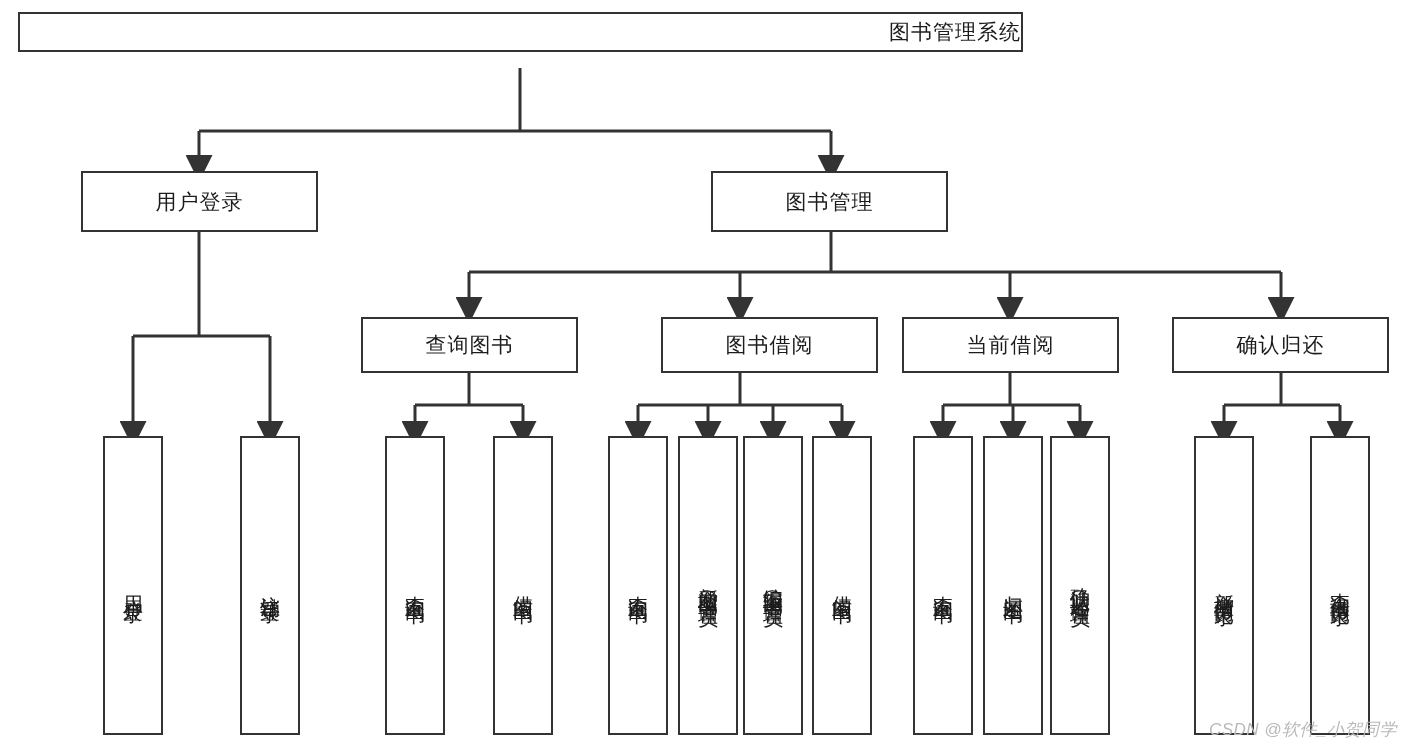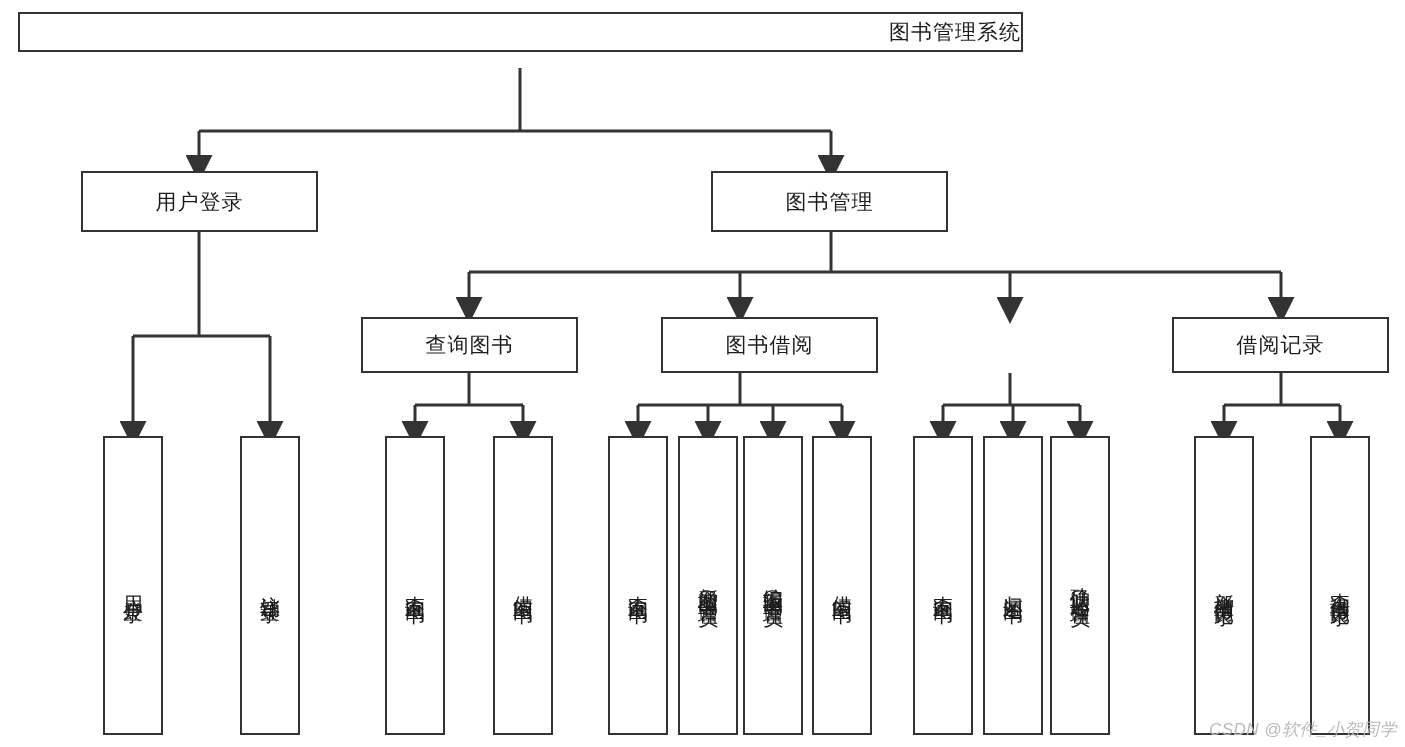--- a/index.html
+++ b/index.html
@@ -130,22 +130,25 @@
   <div class="node horiz" style="left:711px; top:171px; width:237px; height:61px;">
     <span class="nodetext">图书管理</span>
   </div>
 
   <div class="node horiz" style="left:361px; top:317px; width:217px; height:56px;">
     <span class="nodetext">查询图书</span>
   </div>
   <div class="node horiz" style="left:633px; top:317px; width:217px; height:56px;margin-left:28px;">
     <span class="nodetext">图书借阅</span>
   </div>
+  <div class="node horiz" style="left:902px; top:317px; width:217px; height:56px;">
+    <span class="nodetext">当前借阅</span>
+  </div>
   <div class="node horiz" style="left:1172px; top:317px; width:217px; height:56px;">
-    <span class="nodetext">借阅记录</span>
+    <span class="nodetext">确认归还</span>
   </div>
 
   <div class="node vert" style="left:103px; top:436px; width:60px; height:299px;">
     <span class="nodetext">用户登录</span>
   </div>
   <div class="node vert" style="left:240px; top:436px; width:60px; height:299px;">
     <span class="nodetext">注销登录</span>
   </div>
 
   <div class="node vert" style="left:385px; top:436px; width:60px; height:299px;">

